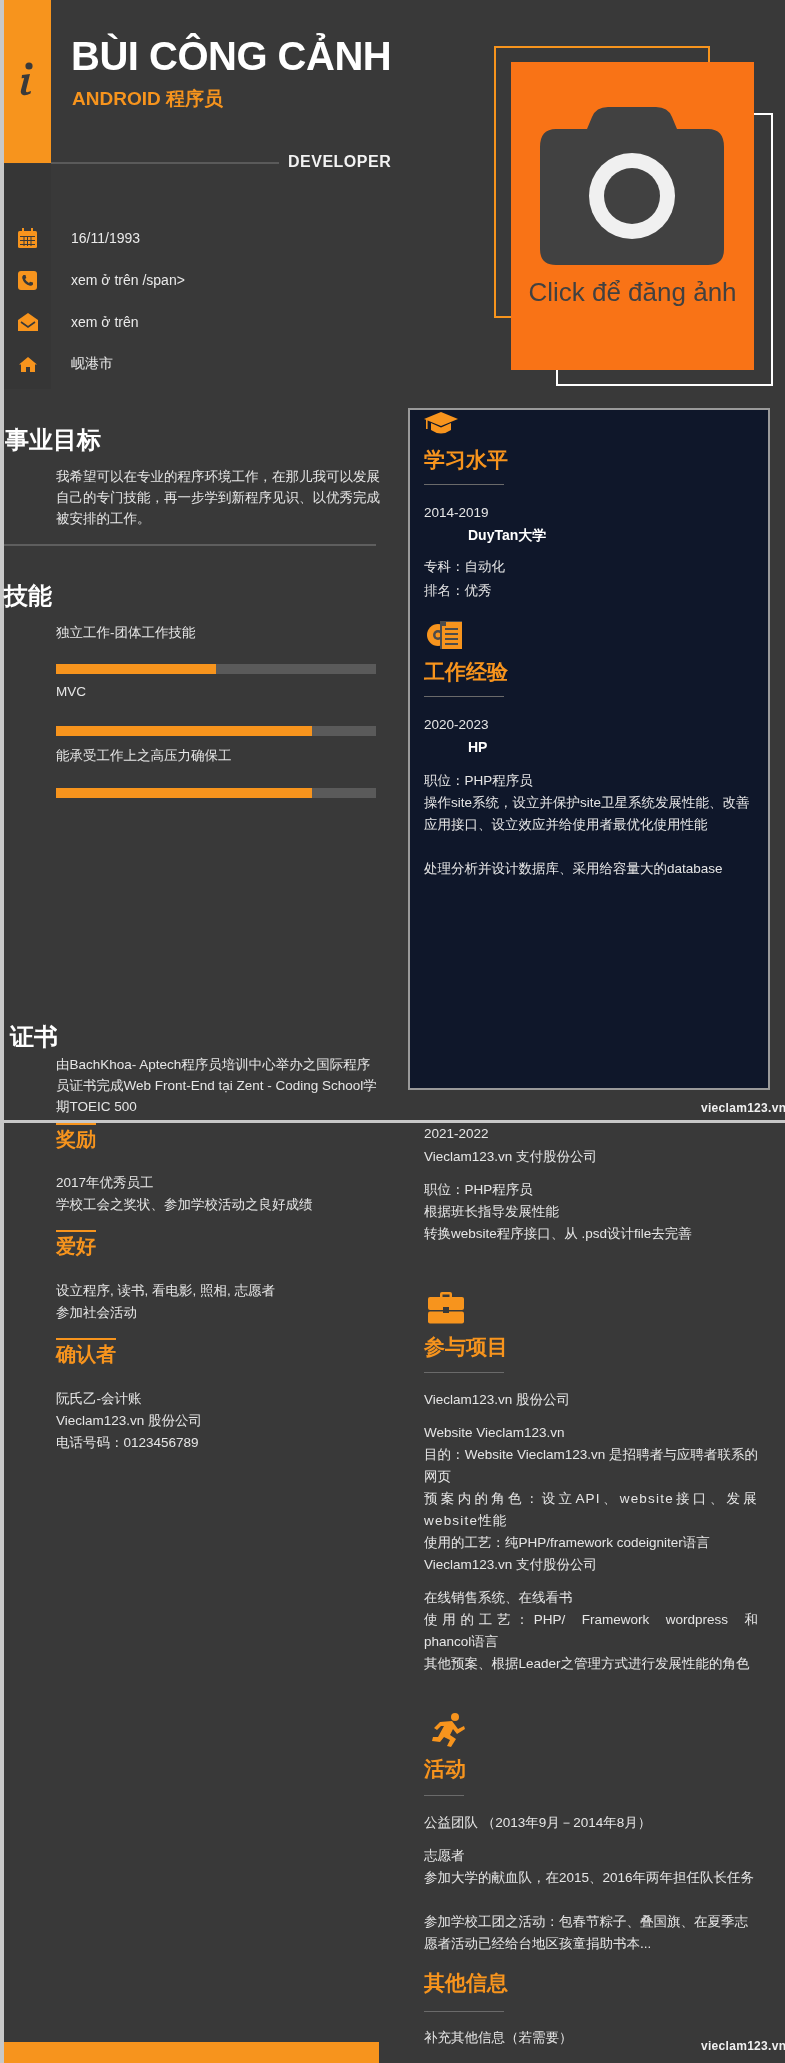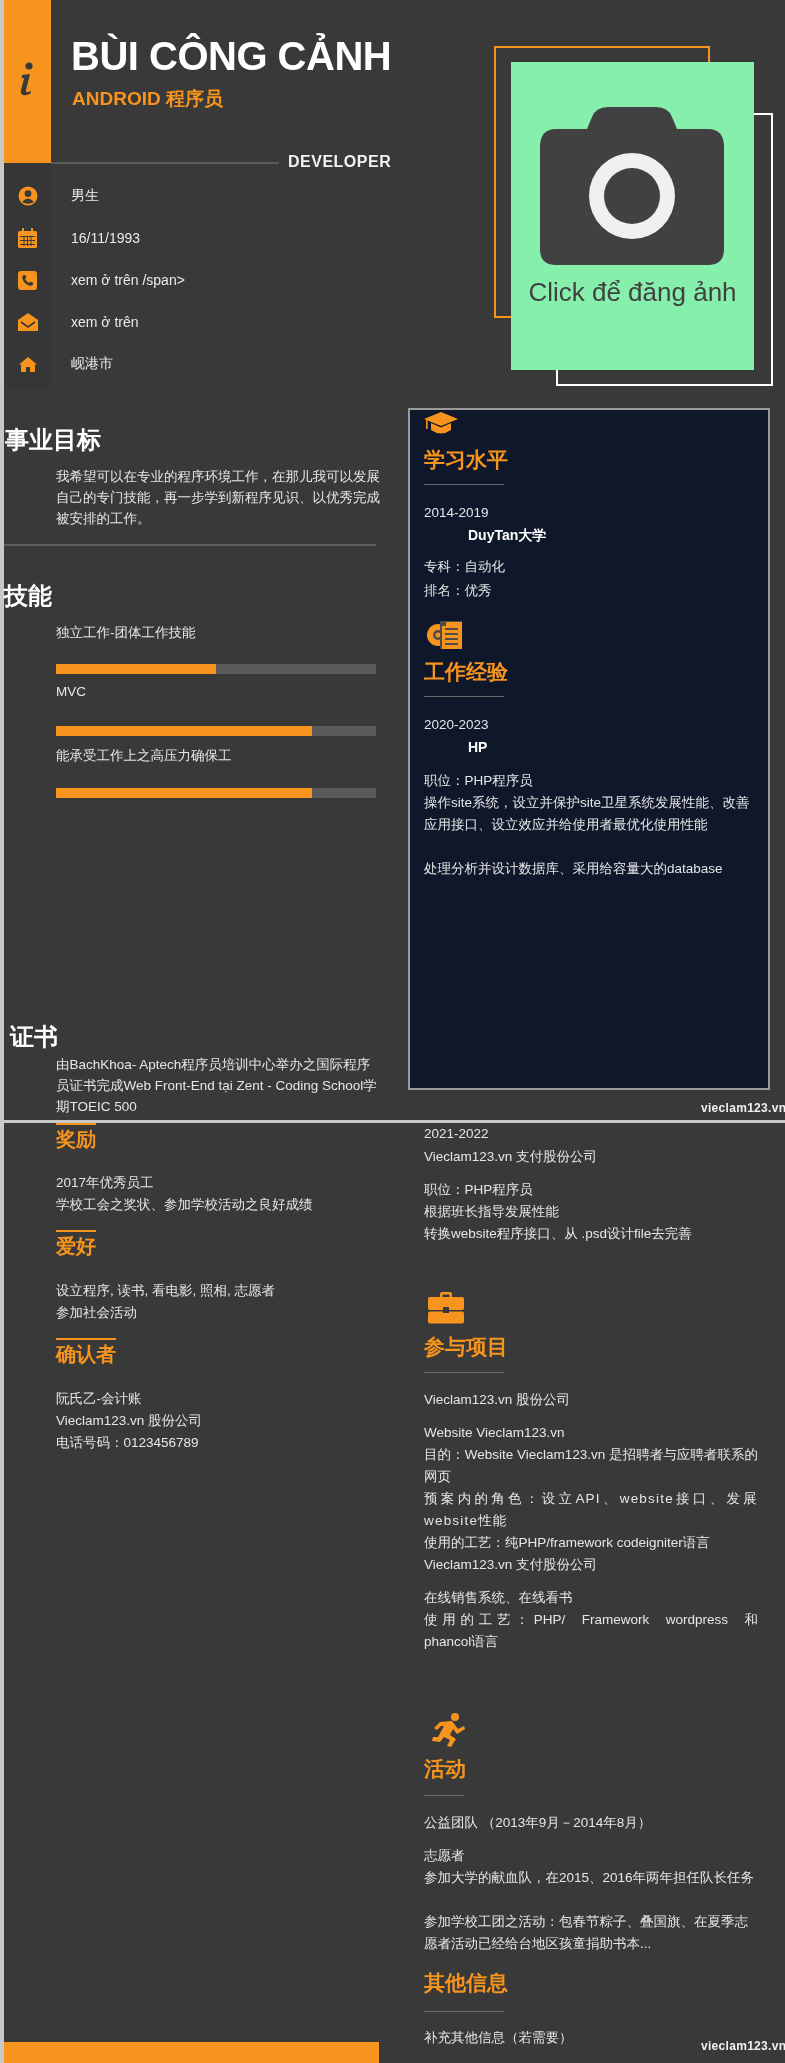--- a/index.html
+++ b/index.html
@@ -19,21 +19,21 @@
   .dev-label { left: 284px; top: 153px; font-size: 16px; font-weight: bold; color: #f2f2f2; letter-spacing: 0.5px; }
 
   .icon-strip { left: 0; top: 164px; width: 47px; height: 225px; background: #363636; }
   .contact-row { left: 0; width: 380px; height: 32px; display: flex; align-items: center; }
   .contact-row .ic { width: 47px; display: flex; justify-content: center; align-items: center; }
   .contact-row .val { margin-left: 20px; font-size: 14px; color: #eaeaea; }
 
   
   .photo-orange { left: 490px; top: 46px; width: 216px; height: 272px; border: 2px solid #f7941d; }
   .photo-white { left: 552px; top: 113px; width: 217px; height: 273px; border: 2px solid #ffffff; }
-  .photo-box { left: 507px; top: 62px; width: 243px; height: 308px; background: #86efac; cursor: pointer; }
+  .photo-box { left: 507px; top: 62px; width: 243px; height: 308px; background: #f97316; cursor: pointer; }
   .photo-box svg { position: absolute; left: 29px; top: 45px; }
   .photo-text { position: absolute; left: 0; width: 100%; top: 215px; text-align: center; font-size: 26px; color: #414141; white-space: nowrap; }
 
   
   .sec-title-w { font-size: 24px; font-weight: bold; color: #fff; white-space: nowrap; }
   .body-text { font-size: 13.5px; line-height: 21px; color: #e6e6e6; }
   .hr-grey { height: 2px; background: #5e5e5e; }
 
   .skill-label { left: 52px; font-size: 13.5px; color: #e6e6e6; white-space: nowrap; }
   .skill-bar { left: 52px; width: 320px; height: 10px; background: #5a5a5a; }
@@ -68,30 +68,20 @@
     </svg>
   </div>
 
   <div class="abs name">BÙI CÔNG CẢNH</div>
   <div class="abs role">ANDROID 程序员</div>
   <div class="abs dev-line"></div>
   <div class="abs dev-label">DEVELOPER</div>
 
   <div class="abs icon-strip"></div>
 
-  <div class="abs contact-row" style="top:180px">
-    <span class="ic">
-      <svg width="20" height="20" viewBox="0 0 20 20">
-          <circle cx="10" cy="10" r="9.5" fill="#f7941d"></circle>
-          <circle cx="10" cy="7.6" r="3.4" fill="#393939"></circle>
-          <path d="M4 16 Q10 9 16 16 Q10 19.5 4 16Z" fill="#393939"></path>
-        </svg>
-    </span>
-    <span class="val">男生</span>
-  </div>
   <div class="abs contact-row" style="top:222px">
     <span class="ic">
       <svg width="19" height="20" viewBox="0 0 19 20">
           <rect x="0" y="3" width="19" height="17" rx="1.5" fill="#f7941d"></rect>
           <rect x="4" y="0" width="2" height="5" fill="#f7941d"></rect>
           <rect x="13" y="0" width="2" height="5" fill="#f7941d"></rect>
           <g fill="#393939">
             <rect x="2" y="8" width="15" height="1"></rect>
             <rect x="2" y="12" width="15" height="1"></rect>
             <rect x="2" y="16" width="15" height="1"></rect>
@@ -235,20 +225,21 @@
   <div class="abs r-title" style="left:420px; top:210px;">参与项目</div>
   <div class="abs r-line" style="left:420px; top:249px;"></div>
   <div class="abs r-text" style="left:420px; top:266px;">Vieclam123.vn 股份公司</div>
   <div class="abs r-text" style="left:420px; top:299px;">Website Vieclam123.vn</div>
   <div class="abs r-text justify" style="left:420px; top:321px; width:334px;">目的：Website Vieclam123.vn 是招聘者与应聘者联系的网页</div>
   <div class="abs r-text justify" style="left:420px; top:365px; width:334px; letter-spacing:1.2px;">预案内的角色：设立API、website接口、发展website性能</div>
   <div class="abs r-text" style="left:420px; top:409px; width:334px;">使用的工艺：纯PHP/framework codeigniter语言</div>
   <div class="abs r-text" style="left:420px; top:431px;">Vieclam123.vn 支付股份公司</div>
   <div class="abs r-text" style="left:420px; top:464px;">在线销售系统、在线看书</div>
   <div class="abs r-text justify" style="left:420px; top:486px; width:334px; word-spacing:8px;">使用的工艺：PHP/ Framework wordpress 和 phancol语言</div>
+  <div class="abs r-text" style="left:420px; top:530px; width:334px;">其他预案、根据Leader之管理方式进行发展性能的角色</div>
 
   <svg class="abs" style="left:426px; top:589px;" width="36" height="36" viewBox="0 0 36 36">
     <circle cx="25" cy="5" r="4" fill="#f7941d"></circle>
     <path d="M10 10 L22 9 L28 17 L34 14 L35 17 L27 22 L23 17 L20 23 L26 27 L21 35 L17 34 L20 28 L14 25 L10 30 L2 29 L3 25 L8 25 L14 14 L11 14 L7 18 L4 16 Z" fill="#f7941d"></path>
   </svg>
   <div class="abs r-title" style="left:420px; top:632px;">活动</div>
   <div class="abs r-line-short" style="left:420px; top:672px;"></div>
   <div class="abs r-text" style="left:420px; top:689px;">公益团队 （2013年9月－2014年8月）</div>
   <div class="abs r-text" style="left:420px; top:722px;">志愿者</div>
   <div class="abs r-text" style="left:420px; top:744px; width:334px;">参加大学的献血队，在2015、2016年两年担任队长任务</div>

